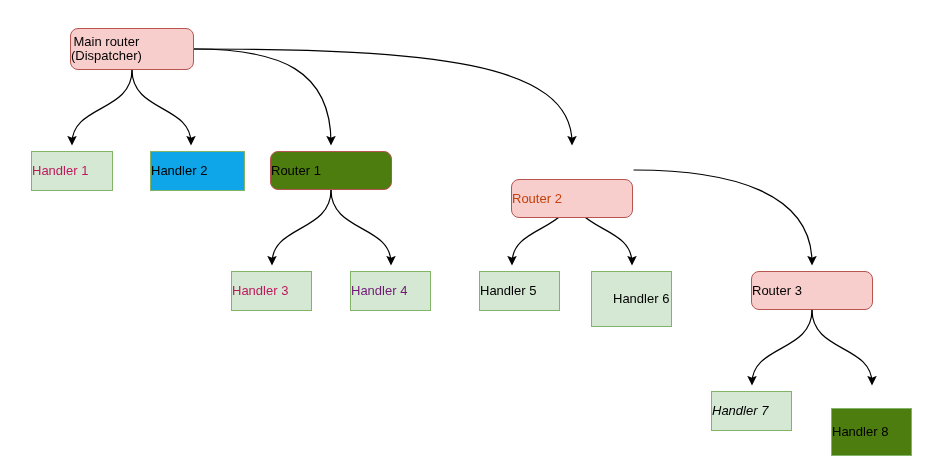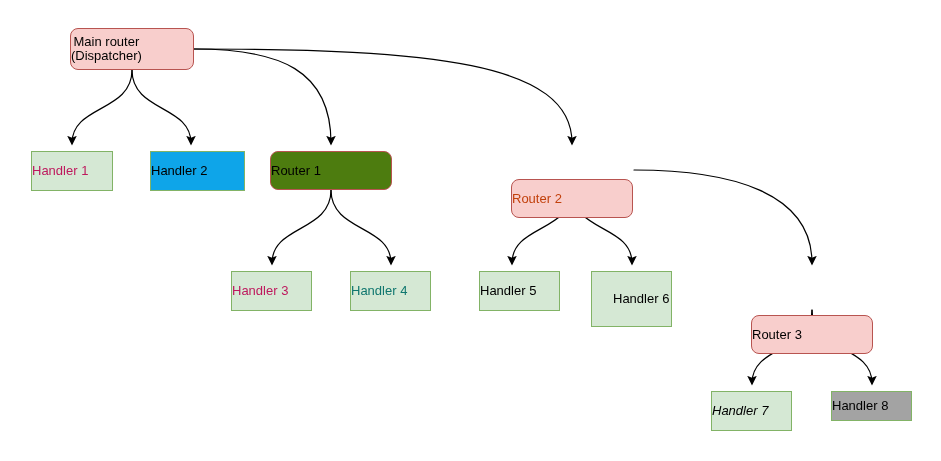--- a/index.html
+++ b/index.html
@@ -80,21 +80,21 @@
   </svg>
 
   <div id="node-layer">
       <div class="node node-router" style="left: 70px; top: 28px; width: 124px; height: 42px; background: rgb(248, 206, 204); border-color: rgb(184, 84, 80); color: rgb(0, 0, 0);"><span class="node-label">Main router
 (Dispatcher)</span></div>
       <div class="node node-handler" style="left: 31px; top: 151px; width: 82px; height: 40px; background: rgb(213, 232, 212); border-color: rgb(130, 179, 102); color: #be185d;"><span class="node-label">Handler 1</span></div>
       <div class="node node-handler" style="left: 150px; top: 151px; width: 95px; height: 40px; background: #0ea5e9; border-color: rgb(130, 179, 102); color: rgb(0, 0, 0);"><span class="node-label">Handler 2</span></div>
       <div class="node node-router" style="left: 270px; top: 151px; width: 122px; height: 39px; background: #4d7c0f; border-color: rgb(184, 84, 80); color: rgb(0, 0, 0);"><span class="node-label">Router 1</span></div>
       <div class="node node-router" style="left: 511px; top: 151px; width: 122px; height: 39px; background: rgb(248, 206, 204); border-color: rgb(184, 84, 80); color: #c2410c; margin-top: 28px;"><span class="node-label">Router 2</span></div>
       <div class="node node-handler" style="left: 231px; top: 271px; width: 81px; height: 40px; background: rgb(213, 232, 212); border-color: rgb(130, 179, 102); color: #be185d;"><span class="node-label">Handler 3</span></div>
-      <div class="node node-handler" style="left: 350px; top: 271px; width: 81px; height: 40px; background: rgb(213, 232, 212); border-color: rgb(130, 179, 102); color: #0f766e;"><span class="node-label">Handler 4</span></div>
+      <div class="node node-handler" style="left: 350px; top: 271px; width: 81px; height: 40px; background: rgb(213, 232, 212); border-color: rgb(130, 179, 102); color: #701a75;"><span class="node-label">Handler 4</span></div>
       <div class="node node-handler" style="left: 471px; top: 271px; width: 81px; height: 40px; background: rgb(213, 232, 212); border-color: rgb(130, 179, 102); color: rgb(0, 0, 0); margin-left: 8px;"><span class="node-label">Handler 5</span></div>
       <div class="node node-handler" style="left: 591px; top: 271px; width: 81px; height: 56px; background: rgb(213, 232, 212); border-color: rgb(130, 179, 102); color: rgb(0, 0, 0); padding-left: 21px;"><span class="node-label">Handler 6</span></div>
-      <div class="node node-router" style="left: 751px; top: 271px; width: 122px; height: 39px; background: rgb(248, 206, 204); border-color: rgb(184, 84, 80); color: rgb(0, 0, 0); margin-top: 44px;"><span class="node-label">Router 3</span></div>
+      <div class="node node-router" style="left: 751px; top: 271px; width: 122px; height: 39px; background: rgb(248, 206, 204); border-color: rgb(184, 84, 80); color: rgb(0, 0, 0);"><span class="node-label">Router 3</span></div>
       <div class="node node-handler" style="left: 711px; top: 391px; width: 81px; height: 40px; background: rgb(213, 232, 212); border-color: rgb(130, 179, 102); color: rgb(0, 0, 0); font-style: italic;"><span class="node-label">Handler 7</span></div>
-      <div class="node node-handler" style="left: 831px; top: 391px; width: 81px; height: 30px; background: #a3a3a3; border-color: rgb(130, 179, 102); color: rgb(0, 0, 0);"><span class="node-label">Handler 8</span></div>
+      <div class="node node-handler" style="left: 831px; top: 408px; width: 81px; height: 48px; background: #4d7c0f; border-color: rgb(130, 179, 102); color: rgb(0, 0, 0);"><span class="node-label">Handler 8</span></div>
     </div>
 
 </div>
 
 </body></html>

